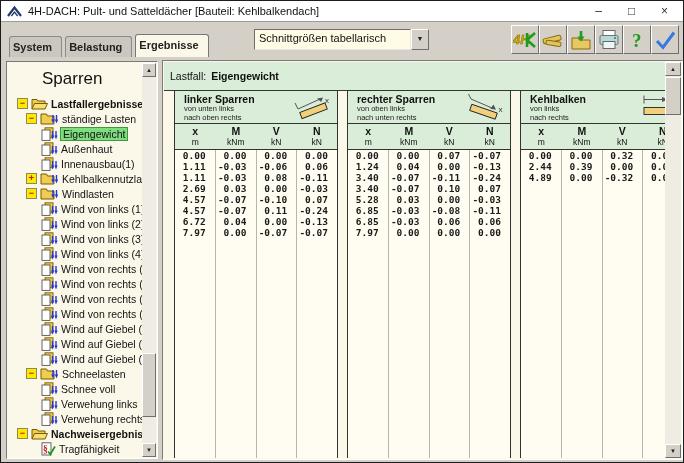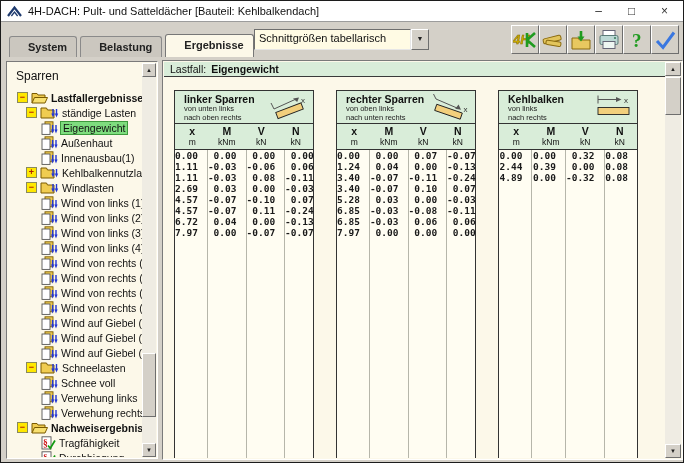--- a/index.html
+++ b/index.html
@@ -13,54 +13,54 @@
   .titlebar{height:21px;background:#ffffff;border-bottom:1px solid #9c9c9c;
     display:flex;align-items:center;padding:0 2px 0 6px;}
   .app-icon{display:flex;align-items:center;margin-right:6px;}
   .title{font-size:11px;flex:1;white-space:nowrap;overflow:hidden;}
   .winbtn{width:33px;height:19px;text-align:center;line-height:18px;font-size:12px;color:#333;cursor:default;}
   
   .tabrow{height:35px;position:relative;background:#d4d0c8;}
   .tabs{position:absolute;left:8px;bottom:0;display:flex;align-items:flex-end;}
   .tab{font-size:11px;font-weight:bold;color:#222;background:#cbc7bf;
     border:1px solid #8a8a8a;border-bottom:none;border-radius:3px 3px 0 0;
-    padding:4px 9px 4px 18px;margin-right:3px;white-space:nowrap;}
+    padding:4px 9px 4px 3px;margin-right:3px;white-space:nowrap;}
   .tab.active{background:#fcf8e9;padding-bottom:6px;border-color:#777;}
   .viewsel{position:absolute;left:253px;top:7px;width:175px;height:21px;display:flex;}
   .viewsel-text{flex:1;background:#fffbe4;border:1px solid;border-color:#6e6e6e #e6e6e6 #e6e6e6 #6e6e6e;
     font-size:11px;padding:2px 4px;white-space:nowrap;overflow:hidden;}
   .viewsel-btn{width:18px;background:#d4d0c8;border:1px solid;border-color:#fff #6e6e6e #6e6e6e #fff;
     text-align:center;font-size:7px;line-height:18px;color:#222;}
   .viewsel-btn::after{content:"▼";}
   .toolbtns{position:absolute;right:4px;top:3px;display:flex;}
   .toolbtn{width:28px;height:29px;background:#d4d0c8;border:1px solid;border-color:#ffffff #6e6e6e #6e6e6e #ffffff;
     display:flex;align-items:center;justify-content:center;padding:0;margin:0;}
   
   .content{position:absolute;top:57px;left:0;right:0;bottom:0;background:#d4d0c8;}
   .panelborder{border:1px solid;border-color:#7a7a7a #ffffff #ffffff #7a7a7a;}
   .treepanel{position:absolute;left:5px;top:3px;width:152px;height:398px;background:#fcf8e9;}
   .tree-inner{position:absolute;left:1px;top:1px;right:15px;bottom:1px;overflow:hidden;padding-top:3px;}
-  .sidebar-title{font-size:12px;margin:3px 0 7px 8px;}
+  .sidebar-title{font-size:17px;margin:3px 0 7px 34px;}
   .tree-row{height:15px;display:flex;align-items:center;white-space:nowrap;}
   .tree-row .exp{width:11px;height:11px;flex:0 0 11px;background:#ffe800;border:1px solid #8a8a5a;
     font-size:9px;line-height:8px;font-weight:bold;color:#b02000;text-align:center;margin-right:3px;}
   .tree-row .ticon{display:flex;align-items:center;margin-right:3px;}
   .tree-row .tlabel{font-size:10.5px;}
   .tree-row .tlabel.b{font-weight:bold;}
   .tree-row .tlabel.sel{background:#7edd7e;outline:1px solid #3d9a3d;padding:0 2px;}
   .lvl0{padding-left:9px;} .lvl1{padding-left:18px;} .lvl2{padding-left:32px;}
   
   .mainpanel{position:absolute;left:161px;top:2px;width:521px;height:400px;background:#fcf8e9;}
   .main-inner{position:absolute;left:1px;top:1px;right:17px;bottom:1px;overflow:hidden;}
-  .strip{height:15px;background:#d9edd9;border-bottom:1px solid #3a3a3a;
+  .strip{height:29px;background:#d9edd9;border-bottom:1px solid #3a3a3a;
     display:flex;align-items:center;font-size:10.5px;padding:0 6px;justify-content:center;}
   .strip b{margin-left:5px;}
   .strip .spacer{flex:1;}
   .tables{position:absolute;left:10px;top:28px;bottom:0;display:flex;}
-  .rtable{width:140px;margin-right:22px;border:1px solid #333;border-bottom:none;
+  .rtable{width:164px;margin-right:9px;border:1px solid #333;border-bottom:none;
     background:#fffdf2;display:flex;flex-direction:column;}
   .t-head{background:#d9edd9;border-bottom:1px solid #333;height:33px;position:relative;
     padding:2px 0 0 9px;flex:0 0 33px;}
   .t-title{font-size:10.5px;font-weight:bold;}
   .t-sub{font-size:7.5px;line-height:8.5px;color:#222;}
   .t-icon{position:absolute;right:2px;top:1px;}
   .t-cols{background:#d9edd9;border-bottom:1px solid #333;display:flex;height:26px;flex:0 0 26px;}
   .t-col{flex:1;text-align:center;padding-top:1px;}
   .t-col .cl{font-size:10.5px;font-weight:bold;display:block;line-height:12px;}
   .t-col .cu{font-size:8.5px;display:block;line-height:10px;}

